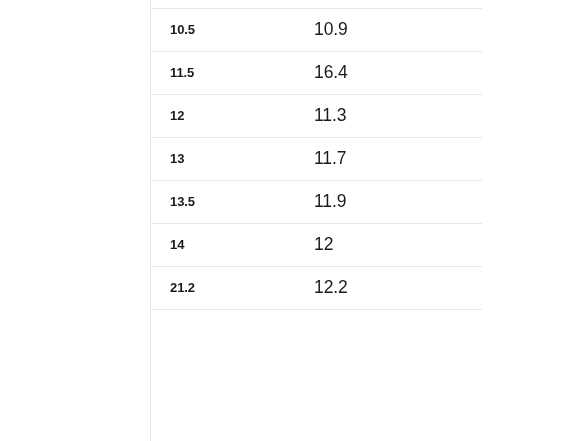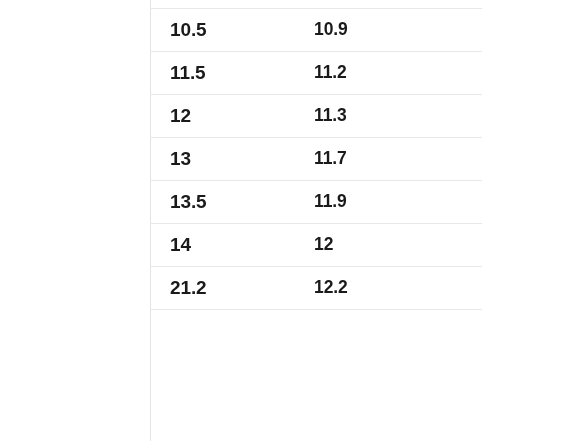--- a/index.html
+++ b/index.html
@@ -32,29 +32,29 @@
     border-bottom: 1px solid #e8e8e8;
     padding: 0 0 0 20px;
     vertical-align: middle;
     color: #1a1a1a;
     white-space: nowrap;
     line-height: 1;
   }
 
   #size-table td.col-size {
     width: 122px;
-    font-size: 19px;
+    font-size: 13px;
     font-weight: bold;
     letter-spacing: -0.1px;
   }
 
   #size-table td.col-value {
     width: 168px;
     font-size: 17.5px;
-    font-weight: bold;
+    font-weight: normal;
     padding-left: 22px;
     letter-spacing: -0.1px;
   }
 
   
   #table-left-rule {
     position: absolute;
     left: 150px;
     top: 0;
     width: 1px;
@@ -76,21 +76,21 @@
     </tr>
 
     <tr>
       <td class="col-size">10.5</td>
       <td class="col-value">10.9</td>
     </tr>
 
 
     <tr>
       <td class="col-size">11.5</td>
-      <td class="col-value">11.2</td>
+      <td class="col-value">16.4</td>
     </tr>
 
     <tr>
       <td class="col-size">12</td>
       <td class="col-value">11.3</td>
     </tr>
 
 
     <tr>
       <td class="col-size">13</td>

